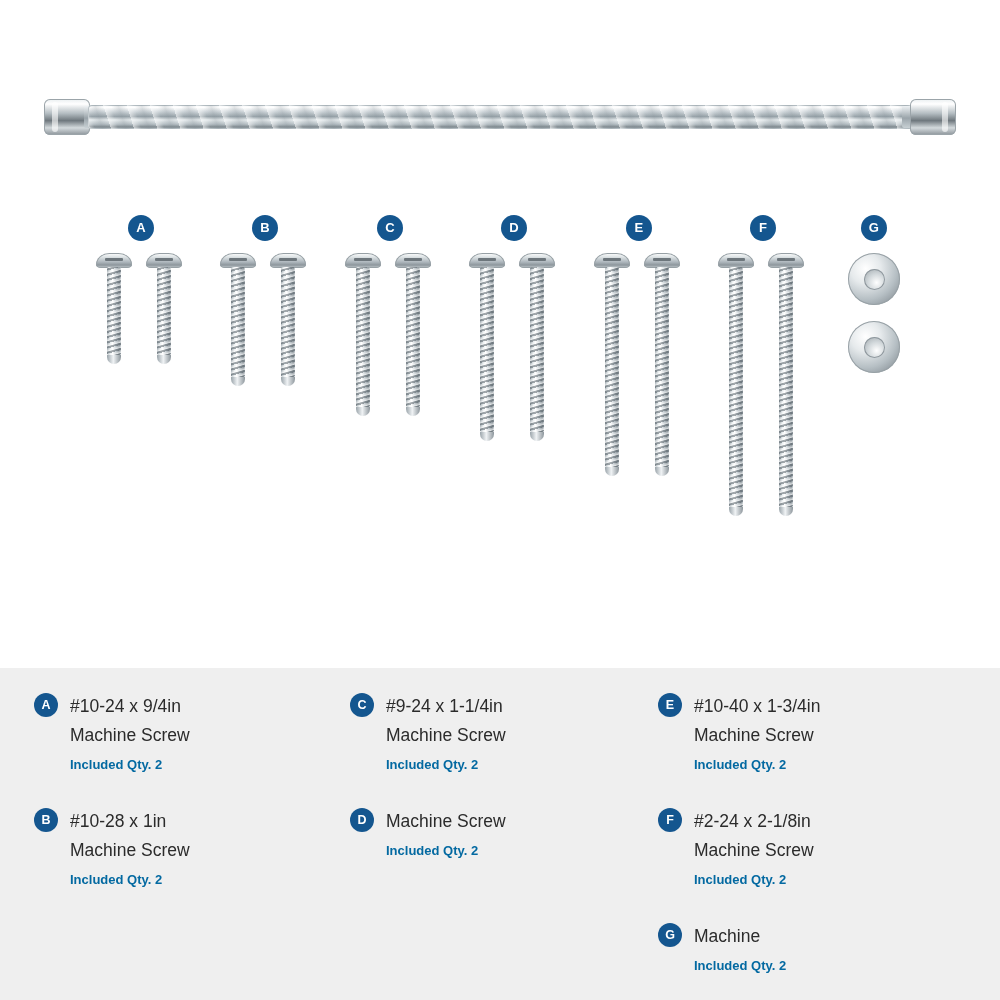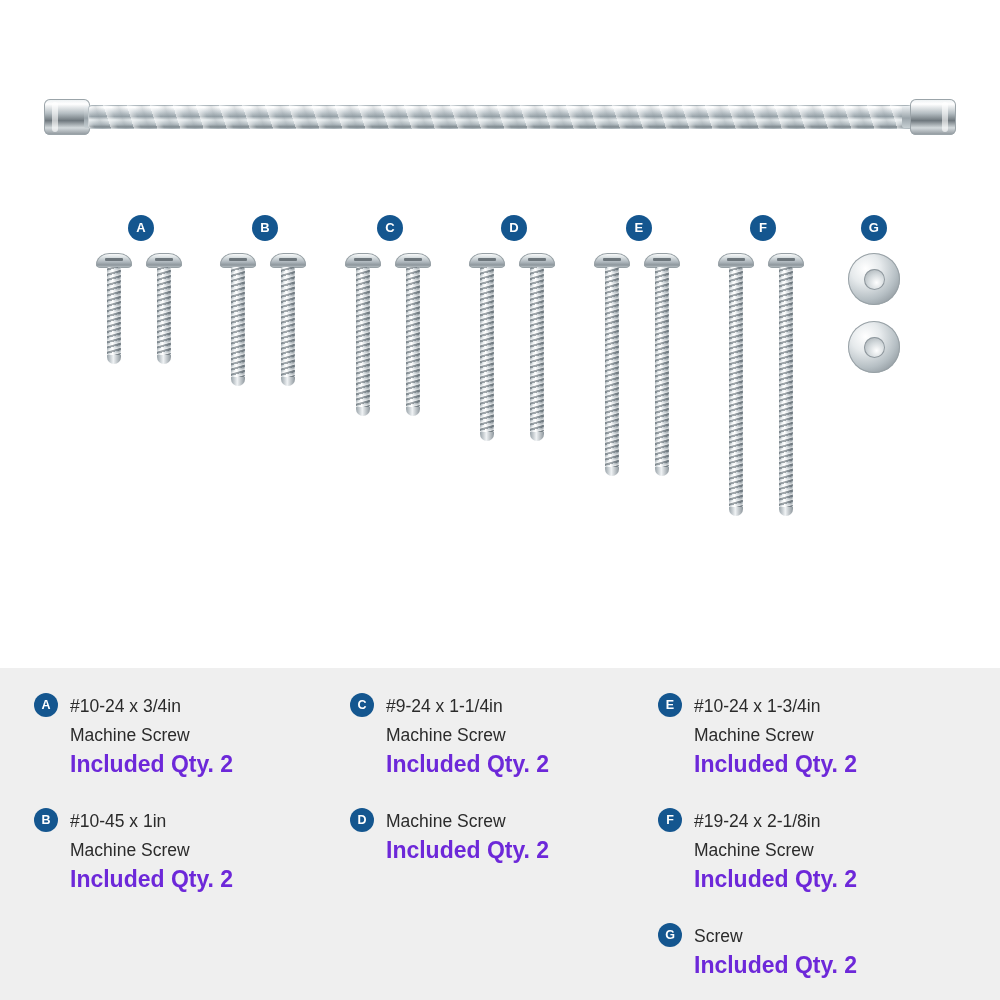--- a/index.html
+++ b/index.html
@@ -269,22 +269,22 @@
     font-weight: bold;
     line-height: 24px;
     text-align: center;
   }
   .legend-line {
     font-size: 17.5px;
     color: #2b2b2b;
     line-height: 29px;
   }
   .legend-qty {
-    font-size: 23px;
-    color: #6d28d9;
+    font-size: 13px;
+    color: #0369a1;
     font-weight: bold;
     line-height: 29px;
   }
 </style>
 </head>
 <body>
 
 <div class="page">
 
   <div class="product-area">
@@ -405,27 +405,27 @@
       </div>
     </div>
   </div>
 
 
   <div class="legend">
 
     <div class="legend-col c1">
       <div class="legend-item">
         <div class="legend-badge">A</div>
-        <div class="legend-line">#10-24 x 3/4in</div>
+        <div class="legend-line">#10-24 x 9/4in</div>
         <div class="legend-line">Machine Screw</div>
         <div class="legend-qty">Included Qty. 2</div>
       </div>
       <div class="legend-item">
         <div class="legend-badge">B</div>
-        <div class="legend-line">#10-45 x 1in</div>
+        <div class="legend-line">#10-28 x 1in</div>
         <div class="legend-line">Machine Screw</div>
         <div class="legend-qty">Included Qty. 2</div>
       </div>
     </div>
 
     <div class="legend-col c2">
       <div class="legend-item">
         <div class="legend-badge">C</div>
         <div class="legend-line">#9-24 x 1-1/4in</div>
         <div class="legend-line">Machine Screw</div>
@@ -434,31 +434,31 @@
       <div class="legend-item">
         <div class="legend-badge">D</div>
         <div class="legend-line">Machine Screw</div>
         <div class="legend-qty">Included Qty. 2</div>
       </div>
     </div>
 
     <div class="legend-col c3">
       <div class="legend-item">
         <div class="legend-badge">E</div>
-        <div class="legend-line">#10-24 x 1-3/4in</div>
+        <div class="legend-line">#10-40 x 1-3/4in</div>
         <div class="legend-line">Machine Screw</div>
         <div class="legend-qty">Included Qty. 2</div>
       </div>
       <div class="legend-item">
         <div class="legend-badge">F</div>
-        <div class="legend-line">#19-24 x 2-1/8in</div>
+        <div class="legend-line">#2-24 x 2-1/8in</div>
         <div class="legend-line">Machine Screw</div>
         <div class="legend-qty">Included Qty. 2</div>
       </div>
       <div class="legend-item">
         <div class="legend-badge">G</div>
-        <div class="legend-line">Screw</div>
+        <div class="legend-line">Machine</div>
         <div class="legend-qty">Included Qty. 2</div>
       </div>
     </div>
 
   </div>
 </div>
 
 </body></html>

